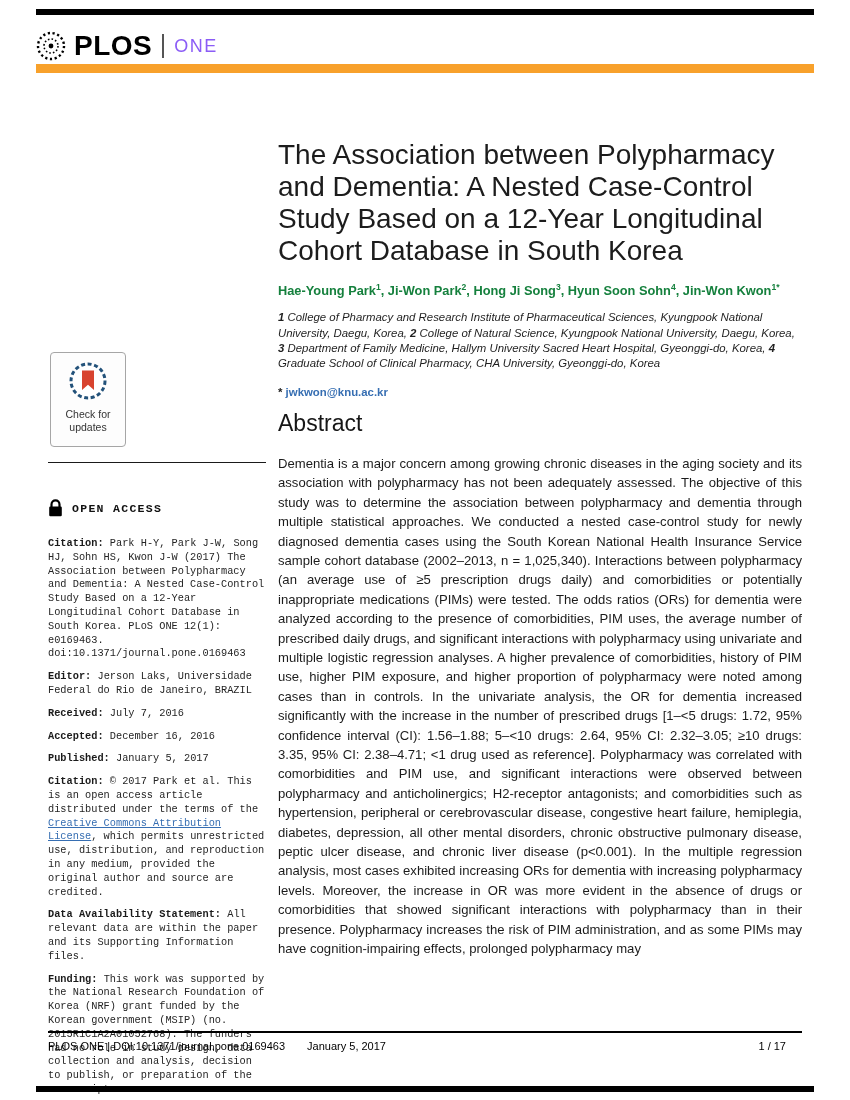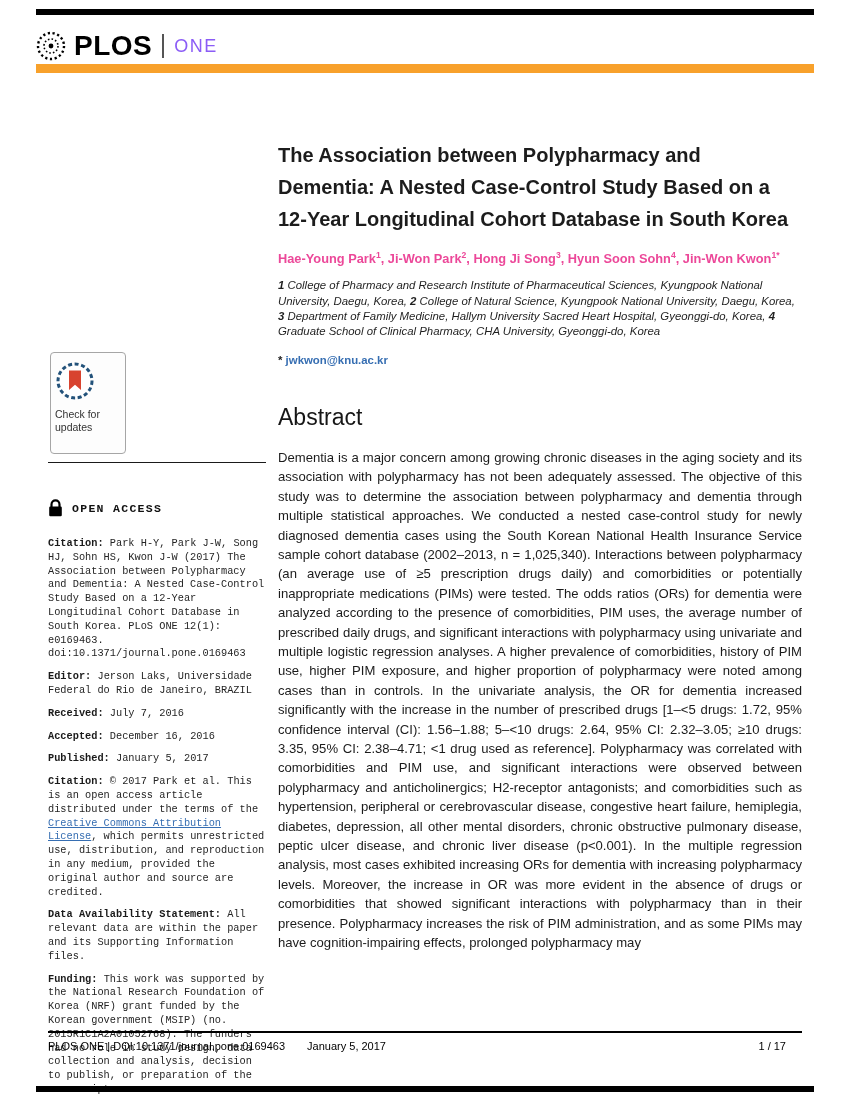--- a/index.html
+++ b/index.html
@@ -16,46 +16,46 @@
   .rule-orange { position:absolute; left:36px; right:36px; top:64px; height:9px; background:#F8A12B; }
   .masthead { position:absolute; left:36px; top:30px; height:32px; display:flex; align-items:center; }
   .logo-plos { font-size:28px; font-weight:700; letter-spacing:.5px; color:#000; margin-left:8px; }
   .logo-sep { width:2px; height:24px; background:#555; margin:0 10px; }
   .logo-one { font-size:18px; letter-spacing:1.5px; color:#8b5cf6; }
 
   
   .crossmark {
     position:absolute; left:50px; top:352px; width:76px;
     border:1px solid #a6a6a6; border-radius:4px; background:#fdfdfd;
-    padding:8px 4px 20px; cursor:pointer;
+    text-align:center; padding:8px 4px 13px; cursor:pointer;
   }
   .crossmark-text { margin-top:3px; font-size:10.5px; line-height:12.5px; color:#333; }
 
   
   .sidebar {
     position:absolute; left:48px; top:462px; width:218px;
     border-top:1px solid #1a1a1a; padding-top:36px;font-family:Liberation Mono, monospace;
   }
   .open-access { display:flex; align-items:center; gap:9px; margin-bottom:20px; }
   .open-access-label { font-size:11.5px; letter-spacing:1.3px; font-weight:600; color:#111; }
   .side-block { font-size:10.3px; line-height:13.8px; color:#242424; margin-bottom:9px; }
   .side-block b { font-weight:700; color:#1a1a1a; }
   .side-link { color:#366EB2; text-decoration:underline; cursor:pointer; }
 
   
   .main { position:absolute; left:278px; top:128px; width:524px; }
   .kicker { font-size:11px; letter-spacing:1.1px; color:#3c3c3c; }
-  .title { margin-top:11px; font-size:20px; line-height:32px; font-weight:700; color:#1c1c1c; }
-  .authors { margin-top:15px; font-size:12.8px; font-weight:700; color:#ec4899; white-space:nowrap; }
+  .title { margin-top:11px; font-size:28px; line-height:32px; font-weight:400; color:#1c1c1c; }
+  .authors { margin-top:15px; font-size:12.8px; font-weight:700; color:#15803d; white-space:nowrap; }
   .authors sup { font-size:8.6px; }
   .affiliations { margin-top:12px; font-size:11.4px; line-height:15.4px; color:#1f1f1f;font-style:italic; }
   .affiliations b { font-weight:700; }
   .email-line { margin-top:14px; font-size:11.4px; color:#222;font-weight:bold; }
   .email-link { color:#366EB2; cursor:pointer; text-decoration:none; }
-  .abstract-h { margin-top:38px; font-size:23px; font-weight:400; color:#161616; }
+  .abstract-h { margin-top:12px; font-size:23px; font-weight:400; color:#161616; }
   .abstract { margin-top:17px; font-size:13.1px; line-height:19.4px; text-align:justify; color:#1b1b1b; }
 
   
   .footer-rule { position:absolute; left:48px; right:48px; top:1031px; height:2px; background:#000; }
   .footer { position:absolute; left:48px; right:64px; top:1040px; display:flex; align-items:center; font-size:11px; color:#000; }
   .footer .date { margin-left:22px; }
   .footer .page-no { margin-left:auto; }
 </style>
 </head>
 <body>

